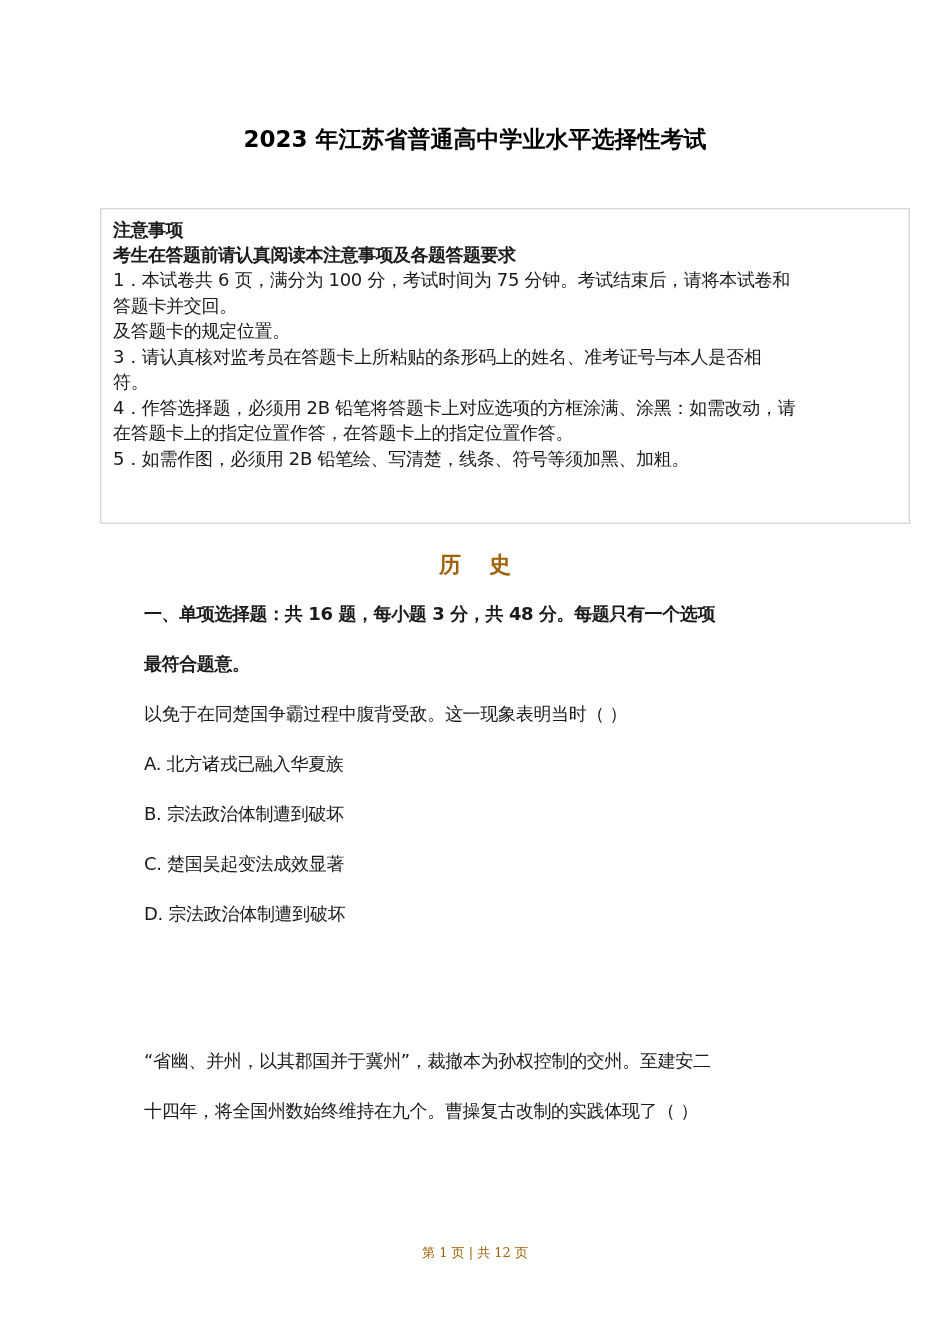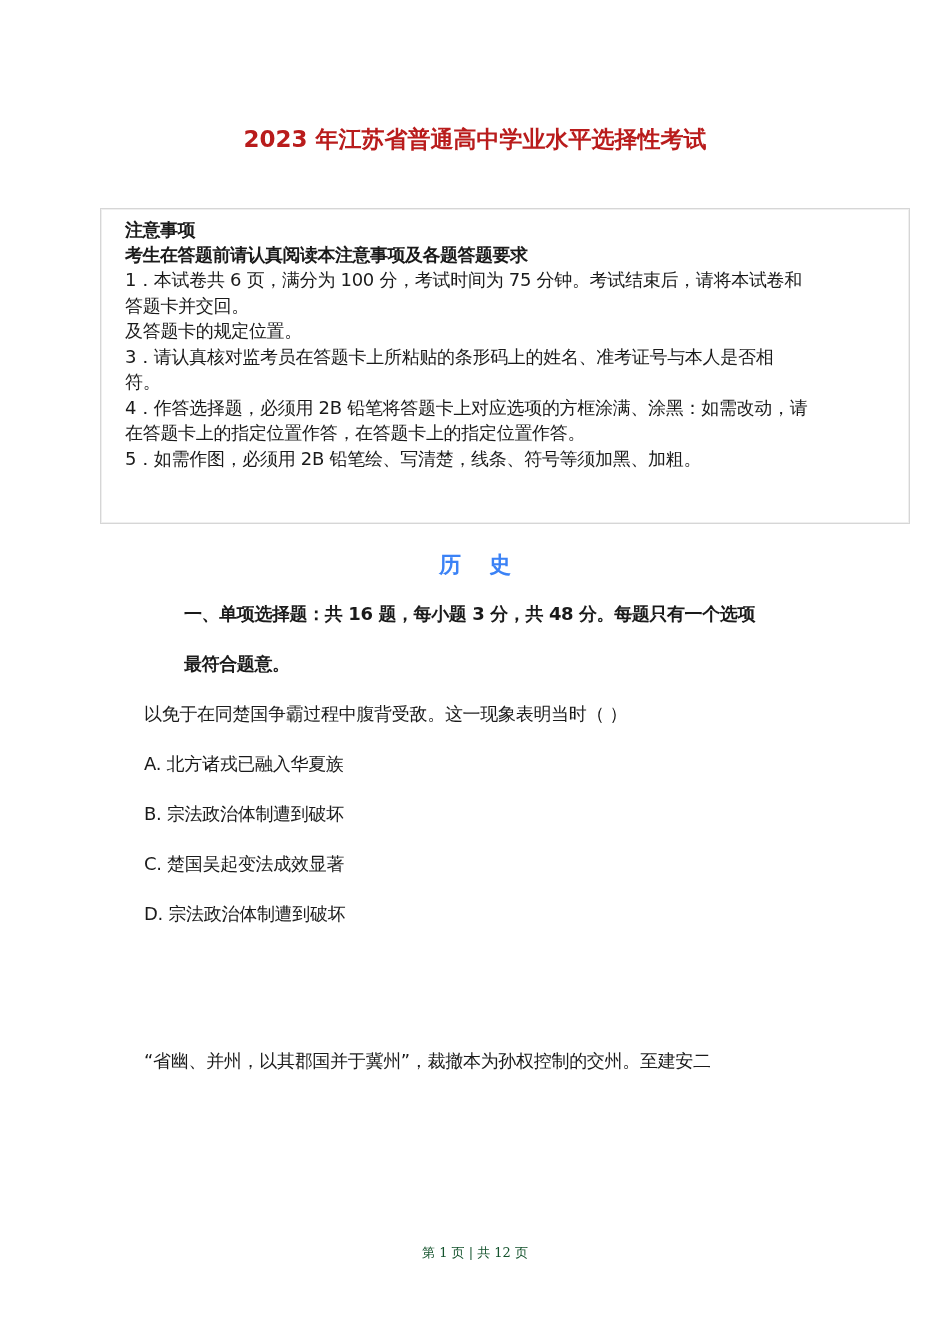--- a/index.html
+++ b/index.html
@@ -1,31 +1,31 @@
 <!DOCTYPE html>
 <html><head>
 <meta charset="utf-8">
 <style>
   html, body { margin: 0; padding: 0; background: #ffffff; }
   body { width: 950px; height: 1344px; position: relative; overflow: hidden;
          font-family: "DejaVu Sans", "Liberation Sans", sans-serif; color: #1a1a1a; }
   .title { position: absolute; top: 124px; left: 0; width: 950px; text-align: center;
-           font-size: 23px; font-weight: bold; color: #b91c1c; letter-spacing: 0px; }
+           font-size: 23px; font-weight: bold; color: #000000; letter-spacing: 0px; }
   .notice { position: absolute; top: 208px; left: 100px; width: 810px; height: 316px;
             border: 1px solid #d6d6d6; box-shadow: inset 0 0 0 1px #efefef; box-sizing: border-box;
-            padding: 8px 10px 0 24px; }
+            padding: 8px 10px 0 12px; }
   .notice .nh { font-size: 18px; font-weight: bold; line-height: 25px; letter-spacing: -0.5px; }
   .notice .ni { font-size: 18px; line-height: 25.5px; letter-spacing: -0.3px; }
   .subject { position: absolute; top: 550px; left: 0; width: 950px; text-align: center;
-             font-size: 22px; font-weight: bold; color: #3b82f6; letter-spacing: 28px; padding-left: 28px; box-sizing: border-box; }
+             font-size: 22px; font-weight: bold; color: #a16207; letter-spacing: 28px; padding-left: 28px; box-sizing: border-box; }
   .content { position: absolute; left: 144px; width: 700px; }
   .section-head { font-size: 18px; font-weight: bold; line-height: 50px; letter-spacing: -0.4px; }
   .q-line { font-size: 18px; line-height: 50px; letter-spacing: -0.3px; white-space: nowrap; }
   .footer { position: absolute; top: 1244px; left: 0; width: 950px; text-align: center;
-            font-family: "DejaVu Serif", "Liberation Serif", serif; font-size: 13px; color: #14532d; }
+            font-family: "DejaVu Serif", "Liberation Serif", serif; font-size: 13px; color: #a16207; }
 </style>
 </head>
 <body>
 
 <div class="title">2023 年江苏省普通高中学业水平选择性考试</div>
 
 <div class="notice">
   <div class="nh">注意事项</div>
   <div class="nh">考生在答题前请认真阅读本注意事项及各题答题要求</div>
   <div class="ni">1．本试卷共 6 页，满分为 100 分，考试时间为 75 分钟。考试结束后，请将本试卷和</div>
@@ -33,30 +33,31 @@
   <div class="ni">及答题卡的规定位置。</div>
   <div class="ni">3．请认真核对监考员在答题卡上所粘贴的条形码上的姓名、准考证号与本人是否相</div>
   <div class="ni">符。</div>
   <div class="ni">4．作答选择题，必须用 2B 铅笔将答题卡上对应选项的方框涂满、涂黑：如需改动，请</div>
   <div class="ni">在答题卡上的指定位置作答，在答题卡上的指定位置作答。</div>
   <div class="ni">5．如需作图，必须用 2B 铅笔绘、写清楚，线条、符号等须加黑、加粗。</div>
 </div>
 
 <div class="subject">历史</div>
 
-<div class="content" style="top:589px;margin-left:40px;">
+<div class="content" style="top:589px;">
   <div class="section-head">一、单项选择题：共 16 题，每小题 3 分，共 48 分。每题只有一个选项</div>
   <div class="section-head">最符合题意。</div>
 </div>
 
 <div class="content" style="top:689px;">
   <div class="q-line">以免于在同楚国争霸过程中腹背受敌。这一现象表明当时（ ）</div>
   <div class="q-line">A. 北方诸戎已融入华夏族</div>
   <div class="q-line">B. 宗法政治体制遭到破坏</div>
   <div class="q-line">C. 楚国吴起变法成效显著</div>
   <div class="q-line">D. 宗法政治体制遭到破坏</div>
 </div>
 
 <div class="content" style="top:1036px;">
   <div class="q-line">“省幽、并州，以其郡国并于冀州”，裁撤本为孙权控制的交州。至建安二</div>
+  <div class="q-line">十四年，将全国州数始终维持在九个。曹操复古改制的实践体现了（ ）</div>
 </div>
 
 <div class="footer">第 1 页 | 共 12 页</div>
 
 </body></html>

